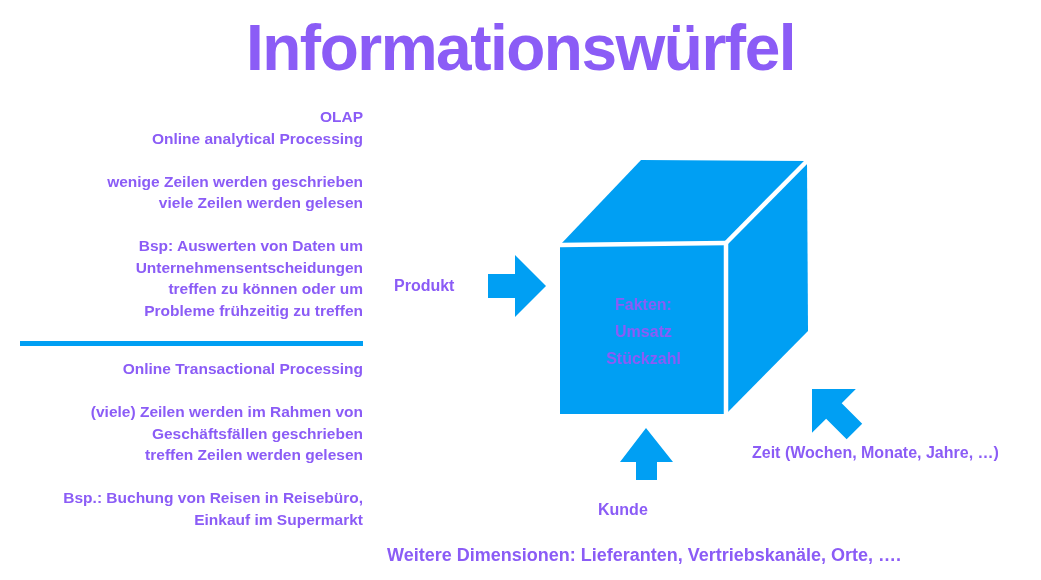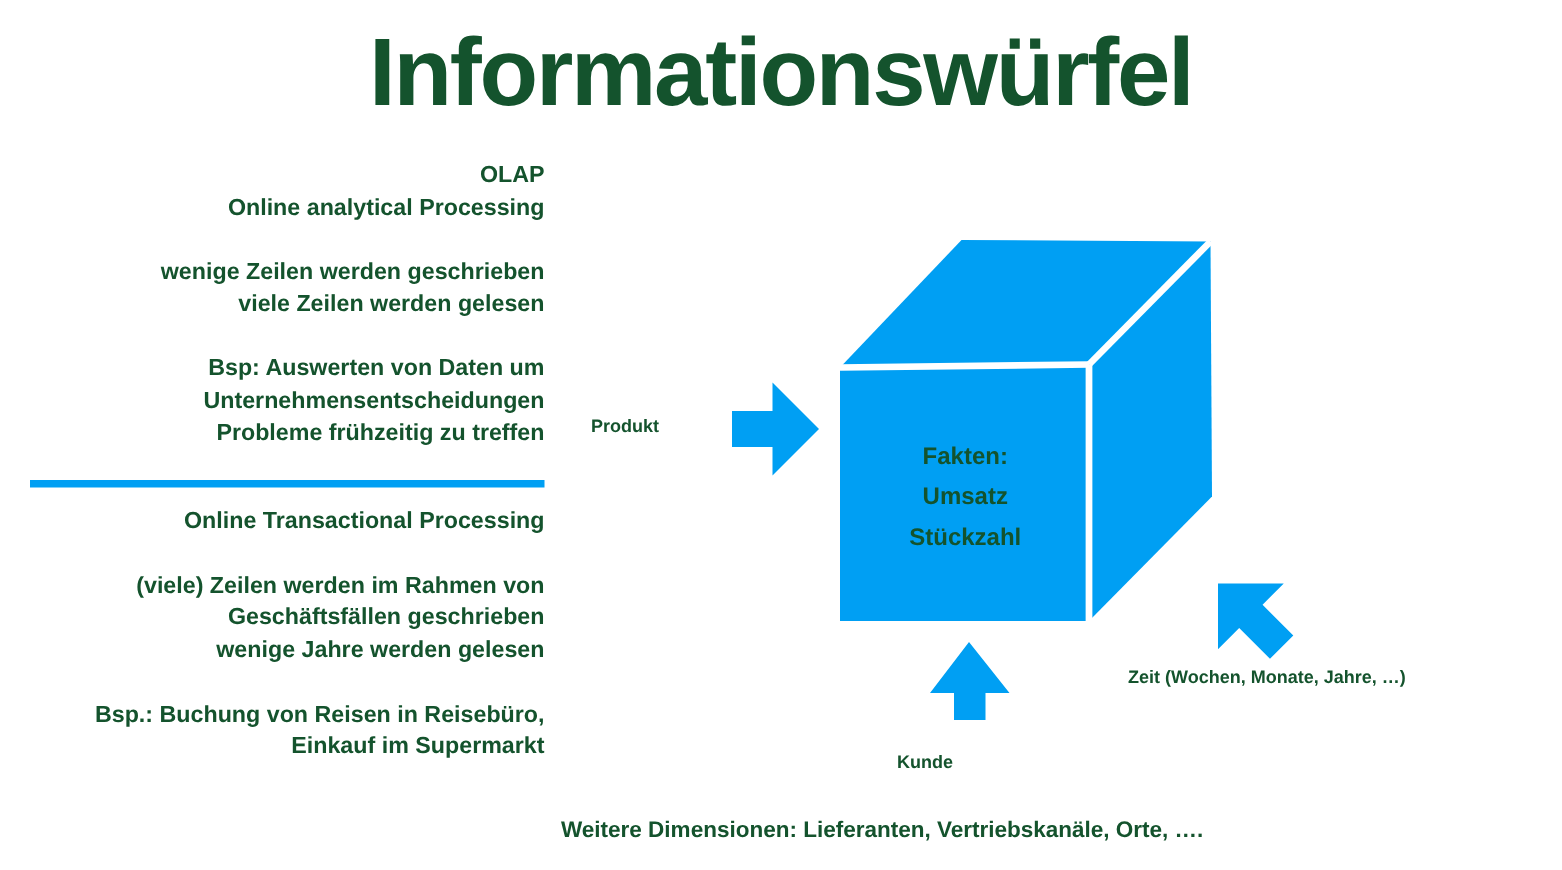--- a/index.html
+++ b/index.html
@@ -1,65 +1,66 @@
 <!DOCTYPE html>
 <html><head>
 <meta charset="utf-8">
 <style>
   html,body { margin:0; padding:0; background:#ffffff; }
   .slide {
     position:relative; width:1041px; height:580px; background:#ffffff;
-    font-family:"Liberation Sans", sans-serif; color:#14532d; overflow:hidden;
+    font-family:"Liberation Sans", sans-serif; color:#8b5cf6; overflow:hidden;
   }
   .title {
     position:absolute; top:16px; left:0; width:100%; margin:0;
     text-align:center; font-size:64px; font-weight:700; letter-spacing:-1.5px;
     line-height:64px;
   }
   .left-col {
     position:absolute; left:20px; top:106px; width:343px;
     text-align:right; font-size:15.5px; font-weight:700; line-height:21.5px;
     white-space:nowrap;
   }
   .gap { height:21.5px; }
   .divider { height:5px; background:#009FF3; margin:20px 0 12px 0; }
   .diagram-svg { position:absolute; left:0; top:0; }
   .cube-label {
     position:absolute; left:560px; top:291px; width:167px;
     text-align:center; font-weight:700; font-size:16px; line-height:27px;
   }
-  .lbl { position:absolute; font-weight:700; font-size:12px; white-space:nowrap; }
+  .lbl { position:absolute; font-weight:700; font-size:16px; white-space:nowrap; }
   .produkt { left:394px; top:277px; }
   .kunde   { left:598px; top:501px; width:100px; text-align:left; }
   .zeit    { left:752px; top:444px; }
-  .weitere { left:374px; top:545px; width:540px; font-size:15px; }
+  .weitere { left:374px; top:545px; width:540px; text-align:center; font-size:18px; }
 </style>
 </head>
 <body>
 
 <div class="slide">
 
   <h1 class="title">Informationswürfel</h1>
 
   <div class="left-col">
     <div>OLAP</div>
     <div>Online analytical Processing</div>
     <div class="gap"></div>
     <div>wenige Zeilen werden geschrieben</div>
     <div>viele Zeilen werden gelesen</div>
     <div class="gap"></div>
     <div>Bsp: Auswerten von Daten um</div>
     <div>Unternehmensentscheidungen</div>
+    <div>treffen zu können oder um</div>
     <div>Probleme frühzeitig zu treffen</div>
     <div class="divider"></div>
     <div>Online Transactional Processing</div>
     <div class="gap"></div>
     <div>(viele) Zeilen werden im Rahmen von</div>
     <div>Geschäftsfällen geschrieben</div>
-    <div>wenige Jahre werden gelesen</div>
+    <div>treffen Zeilen werden gelesen</div>
     <div class="gap"></div>
     <div>Bsp.: Buchung von Reisen in Reisebüro,</div>
     <div>Einkauf im Supermarkt</div>
   </div>
 
   <svg class="diagram-svg" width="1041" height="580" viewBox="0 0 1041 580">
     <g>
       <polygon points="560,245 641,160 807,161 726,243" fill="#009FF3"></polygon>
       <polygon points="726,243 807,161 808,331 726,414" fill="#009FF3"></polygon>
       <polygon points="560,245 726,243 726,414 560,414" fill="#009FF3"></polygon>

